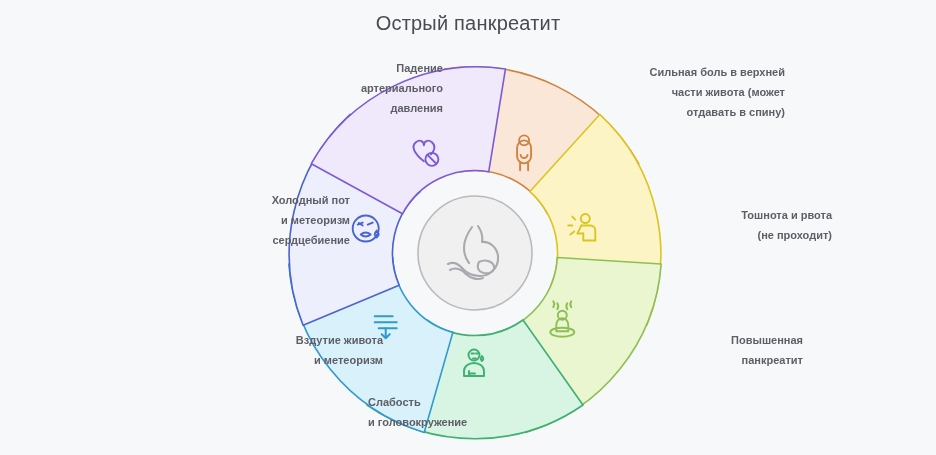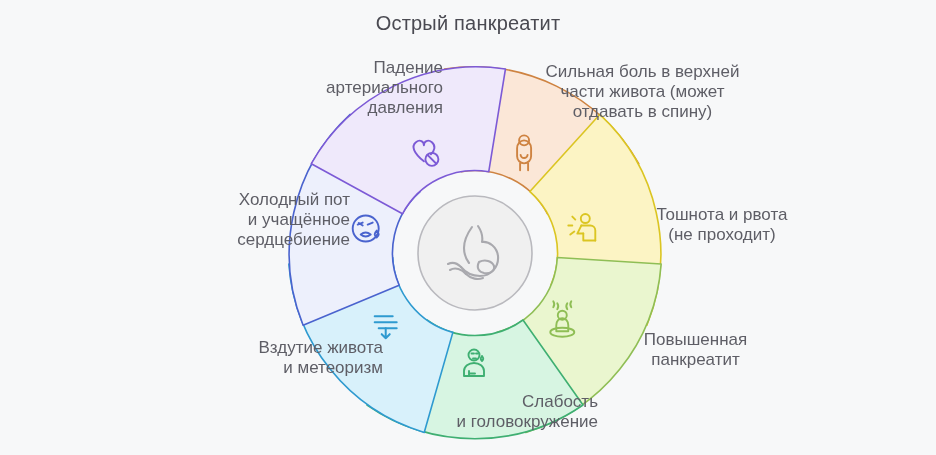--- a/index.html
+++ b/index.html
@@ -18,36 +18,36 @@
     font-size:20px;
     letter-spacing:.2px;
     color:#4A4A52;
     font-weight:400;
   }
 
   svg.wheel{position:absolute;left:0;top:0;width:936px;height:455px;}
 
   .lbl{
     position:absolute;
-    font-size:17px;
+    font-size:11px;
     line-height:20px;
     color:#5E5E66;
-    font-weight:400;
+    font-weight:700;
     white-space:pre-line;
   }
   .lbl.r{text-align:right;}
-  .lbl.l{text-align:center;}
-  .lbl.c{text-align:right;}
+  .lbl.l{text-align:right;}
+  .lbl.c{text-align:left;}
 
   
   #lbl-0{ left:500px; top:62px;  width:285px; }         
   #lbl-1{ left:612px; top:205px; width:220px; }         
   #lbl-2{ left:588px; top:330px; width:215px; }         
   #lbl-3{ left:368px; top:392px; width:230px; }         
-  #lbl-4{ left:168px; top:338px; width:215px; }         
+  #lbl-4{ left:168px; top:330px; width:215px; }         
   #lbl-5{ left:160px; top:190px; width:190px; }         
   #lbl-6{ left:238px; top:58px;  width:205px; }         
 </style>
 </head>
 <body>
 
 <div id="stage">
 
   <div class="title">Острый панкреатит</div>
 
@@ -153,19 +153,19 @@
 отдавать в спину)</div>
   <div id="lbl-1" class="lbl l">Тошнота и рвота
 (не проходит)</div>
   <div id="lbl-2" class="lbl l">Повышенная
 панкреатит</div>
   <div id="lbl-3" class="lbl c">Слабость
 и головокружение</div>
   <div id="lbl-4" class="lbl r">Вздутие живота
 и метеоризм</div>
   <div id="lbl-5" class="lbl r">Холодный пот
-и учащённое
+и метеоризм
 сердцебиение</div>
   <div id="lbl-6" class="lbl r">Падение
 артериального
 давления</div>
 
 </div>
 
 </body></html>

